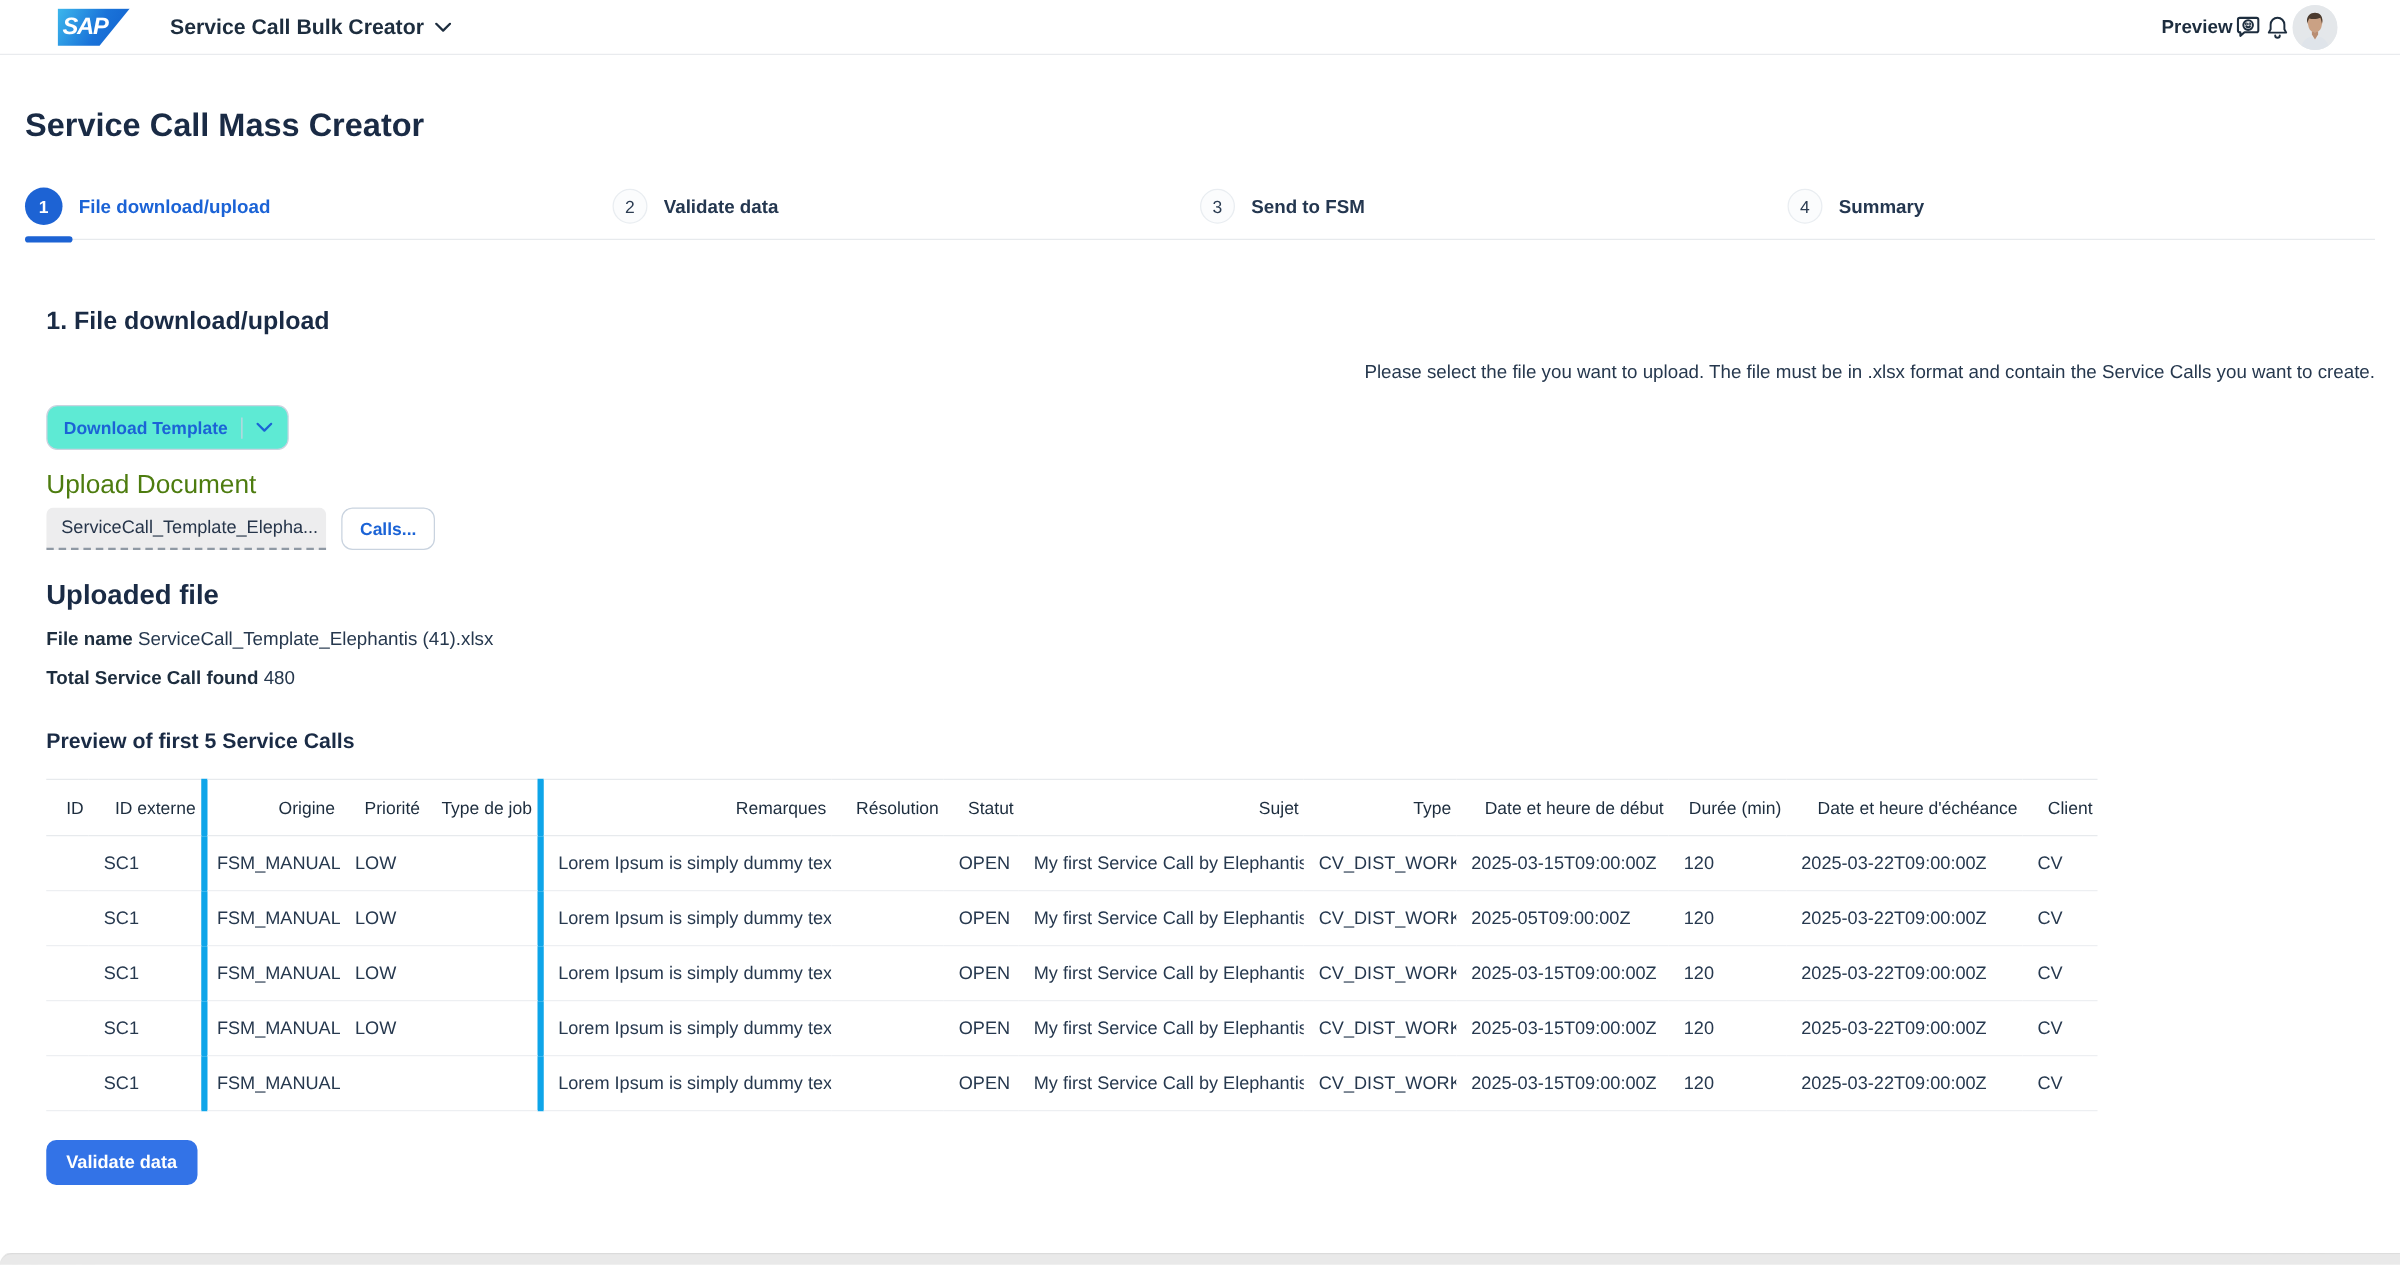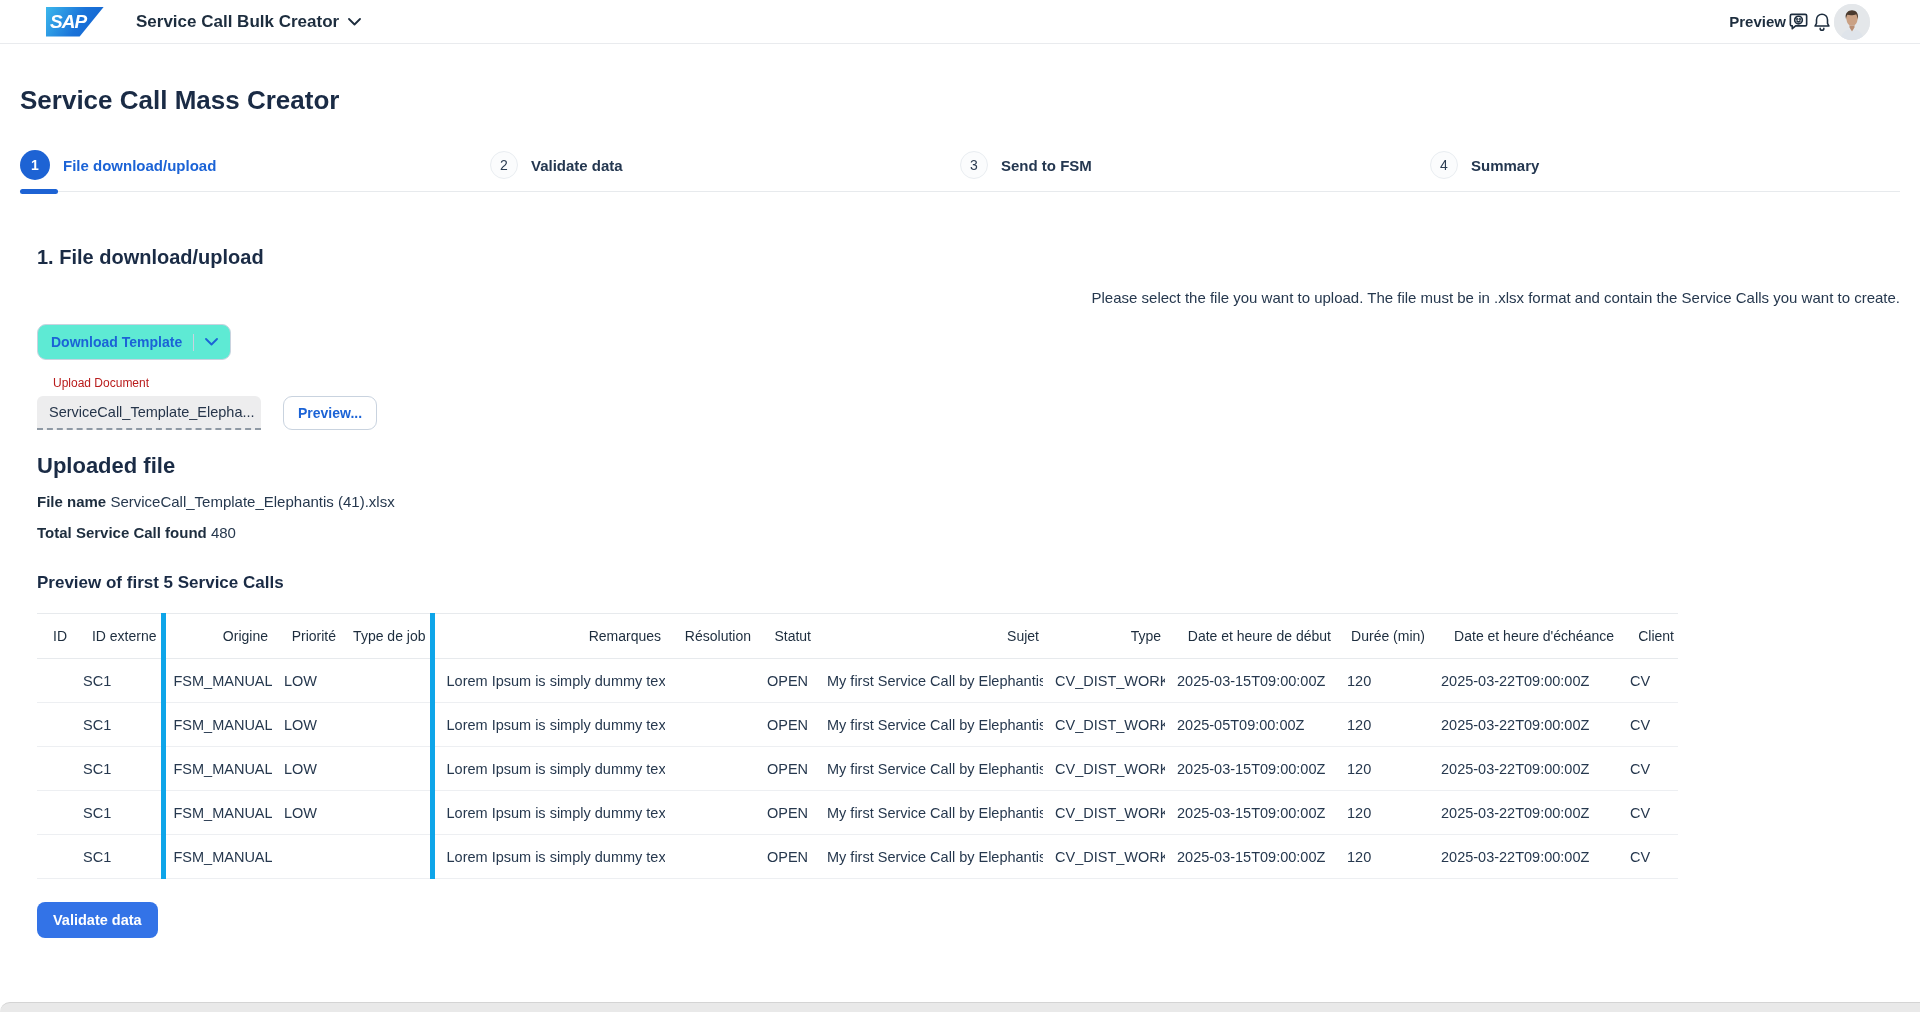--- a/index.html
+++ b/index.html
@@ -49,22 +49,22 @@
   .btn-split .lbl { font-size:14px; font-weight:700; color:#1b63d6; }
   .btn-split .sep { width:1px; height:17px; background:#c9d3df; margin:0 11px; }
   .btn-browse { display:inline-flex; align-items:center; height:34px; padding:0 14px;
     border:1px solid #c9d3df; border-radius:9px; background:#fff; font-size:14px; font-weight:700;
     color:#1b63d6; cursor:pointer; }
   .btn-primary { margin-top:23px; display:inline-flex; align-items:center; height:36px; padding:0 16px;
     border:none; border-radius:8px; background:#3373e7; color:#fff; font-size:14.5px; font-weight:700;
     cursor:pointer; }
 
   
-  .upload-label { margin-top:16px; font-size:12px; color:#b91c1c;margin-left:16px; }
-  .upload-row { margin-top:6px; display:flex; align-items:flex-start; gap:22px; }
+  .upload-label { margin-top:16px; font-size:21px; color:#4d7c0f; }
+  .upload-row { margin-top:6px; display:flex; align-items:flex-start; gap:12px; }
   .file-field { width:224px; height:34px; background:#ededee; border-radius:6px 6px 0 0;
     border-bottom:2px dashed #8f99a4; font-size:14.5px; color:#26354a; line-height:32px;
     padding:0 12px; white-space:nowrap; overflow:hidden; cursor:pointer; }
 
   
   h2.uploaded-h { margin-top:22px; font-size:22px; line-height:28px; font-weight:700; color:#1a2b45; }
   .finfo { margin-top:12px; font-size:15px; line-height:19px; color:#26384e; }
   .finfo .flabel { font-weight:700; color:#1d2d3e; }
   .finfo:first-of-type { margin-top:13px; }
 
@@ -166,21 +166,21 @@
       <span>
         <svg width="13" height="8" viewBox="0 0 13 8">
             <path d="M1 1l5.5 5.5L12 1" fill="none" stroke="#1b63d6" stroke-width="1.8" stroke-linecap="round" stroke-linejoin="round"></path>
           </svg>
       </span>
     </button>
 
     <div class="upload-label">Upload Document</div>
     <div class="upload-row">
       <div class="file-field">ServiceCall_Template_Elepha...</div>
-      <button class="btn-browse">Preview...</button>
+      <button class="btn-browse">Calls...</button>
     </div>
 
     <h2 class="uploaded-h">Uploaded file</h2>
     <div class="finfo">
       <span class="flabel">File name</span>
       <span>ServiceCall_Template_Elephantis (41).xlsx</span>
     </div>
     <div class="finfo">
       <span class="flabel">Total Service Call found</span>
       <span>480</span>

